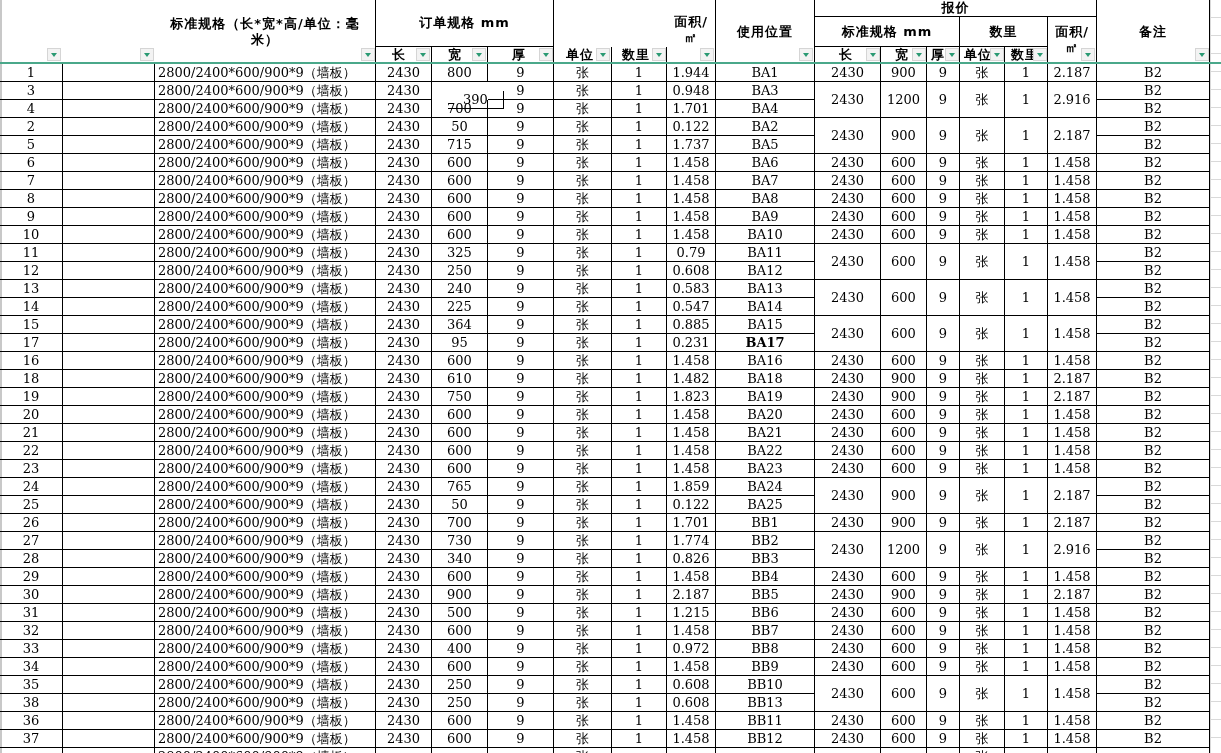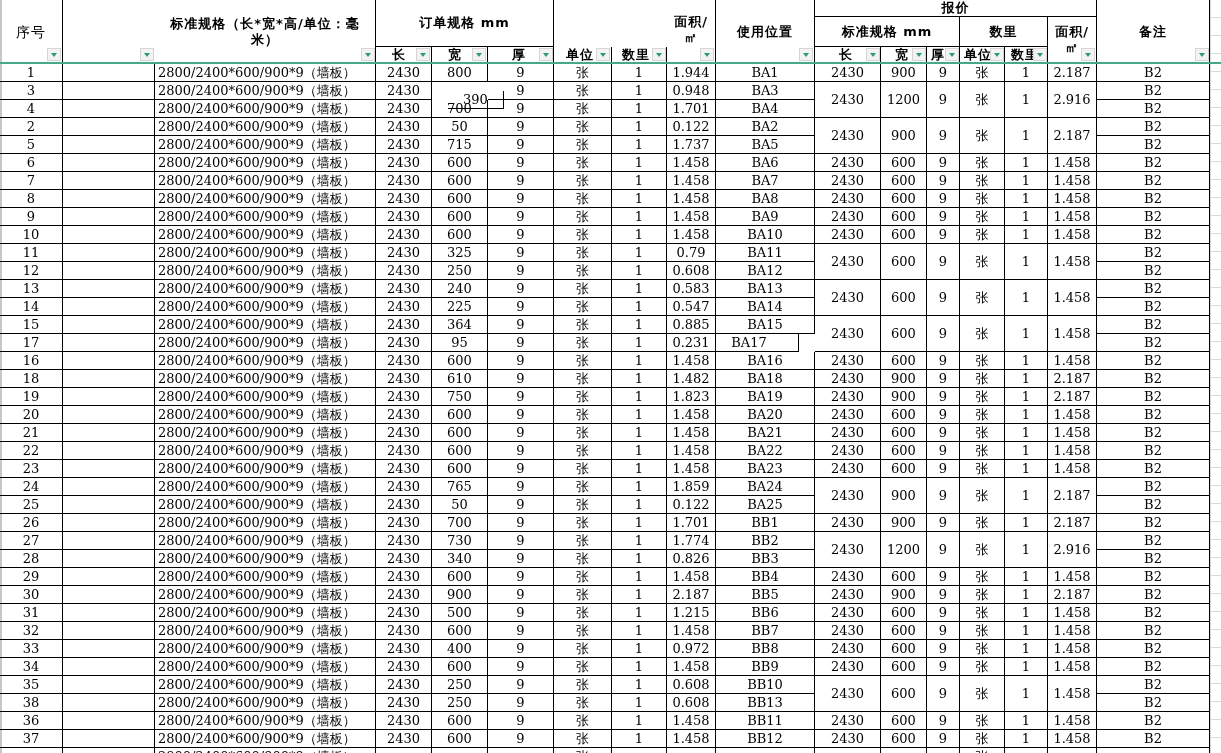--- a/index.html
+++ b/index.html
@@ -21,21 +21,20 @@
   .data { font-family:"DejaVu Serif", "Liberation Serif", serif; font-size:13px; }
   .spec { font-size:13px; letter-spacing:0px; }
   .rowsel { position:absolute; left:0; top:0; width:2px; height:753px; background:#c8c8c8; }
 </style>
 </head>
 <body>
 
 <div id="sheet">
   <div class="rowsel"></div>
 
-  <div class="cell hdr" style="left:0;top:0;width:63px;height:63px;border-left:0;align-items:flex-start;padding-top:24px;font-weight:normal;font-size:14px;">序号</div>
   <div class="cell hdr" style="left:155px;top:0;width:221px;height:63px;align-items:flex-start;padding:16px 6px 0;">标准规格（长*宽*高/单位：毫米）</div>
   <div class="cell hdr" style="left:376px;top:0;width:178px;height:47px;">订单规格 mm</div>
   <div class="cell hdr" style="left:667px;top:0;width:49px;height:63px;align-items:flex-start;padding:14px 4px 0;">面积/㎡</div>
   <div class="cell hdr" style="left:716px;top:0;width:99px;height:63px;align-items:flex-start;padding-top:24px;">使用位置</div>
   <div class="cell hdr" style="left:815px;top:0;width:282px;height:17px;">报价</div>
   <div class="cell hdr" style="left:815px;top:17px;width:145px;height:30px;">标准规格 mm</div>
   <div class="cell hdr" style="left:960px;top:17px;width:88px;height:30px;">数里</div>
   <div class="cell hdr" style="left:1048px;top:17px;width:49px;height:46px;align-items:flex-start;padding:7px 4px 0;">面积/㎡</div>
   <div class="cell hdr" style="left:1097px;top:0;width:113px;height:63px;align-items:flex-start;padding-top:24px;">备注</div>
 
@@ -317,21 +316,21 @@
       <div class="cell data " style="left:1097px;top:316px;width:113px;height:18px;">B2</div>
       <div class="cell data " style="left:0px;top:334px;width:63px;height:18px;">17</div>
       <div class="cell data " style="left:63px;top:334px;width:92px;height:18px;"></div>
       <div class="cell data left spec" style="left:155px;top:334px;width:221px;height:18px;">2800/2400*600/900*9（墙板）</div>
       <div class="cell data " style="left:376px;top:334px;width:56px;height:18px;">2430</div>
       <div class="cell data " style="left:432px;top:334px;width:56px;height:18px;">95</div>
       <div class="cell data " style="left:488px;top:334px;width:66px;height:18px;">9</div>
       <div class="cell data " style="left:554px;top:334px;width:58px;height:18px;">张</div>
       <div class="cell data " style="left:612px;top:334px;width:55px;height:18px;">1</div>
       <div class="cell data " style="left:667px;top:334px;width:49px;height:18px;">0.231</div>
-      <div class="cell data " style="left:700px;top:334px;width:99px;height:18px;">BA17</div>
+      <div class="cell data " style="left:716px;top:334px;width:99px;height:18px;font-weight:bold;">BA17</div>
       <div class="cell data " style="left:1097px;top:334px;width:113px;height:18px;">B2</div>
       <div class="cell data " style="left:0px;top:352px;width:63px;height:18px;">16</div>
       <div class="cell data " style="left:63px;top:352px;width:92px;height:18px;"></div>
       <div class="cell data left spec" style="left:155px;top:352px;width:221px;height:18px;">2800/2400*600/900*9（墙板）</div>
       <div class="cell data " style="left:376px;top:352px;width:56px;height:18px;">2430</div>
       <div class="cell data " style="left:432px;top:352px;width:56px;height:18px;">600</div>
       <div class="cell data " style="left:488px;top:352px;width:66px;height:18px;">9</div>
       <div class="cell data " style="left:554px;top:352px;width:58px;height:18px;">张</div>
       <div class="cell data " style="left:612px;top:352px;width:55px;height:18px;">1</div>
       <div class="cell data " style="left:667px;top:352px;width:49px;height:18px;">1.458</div>

